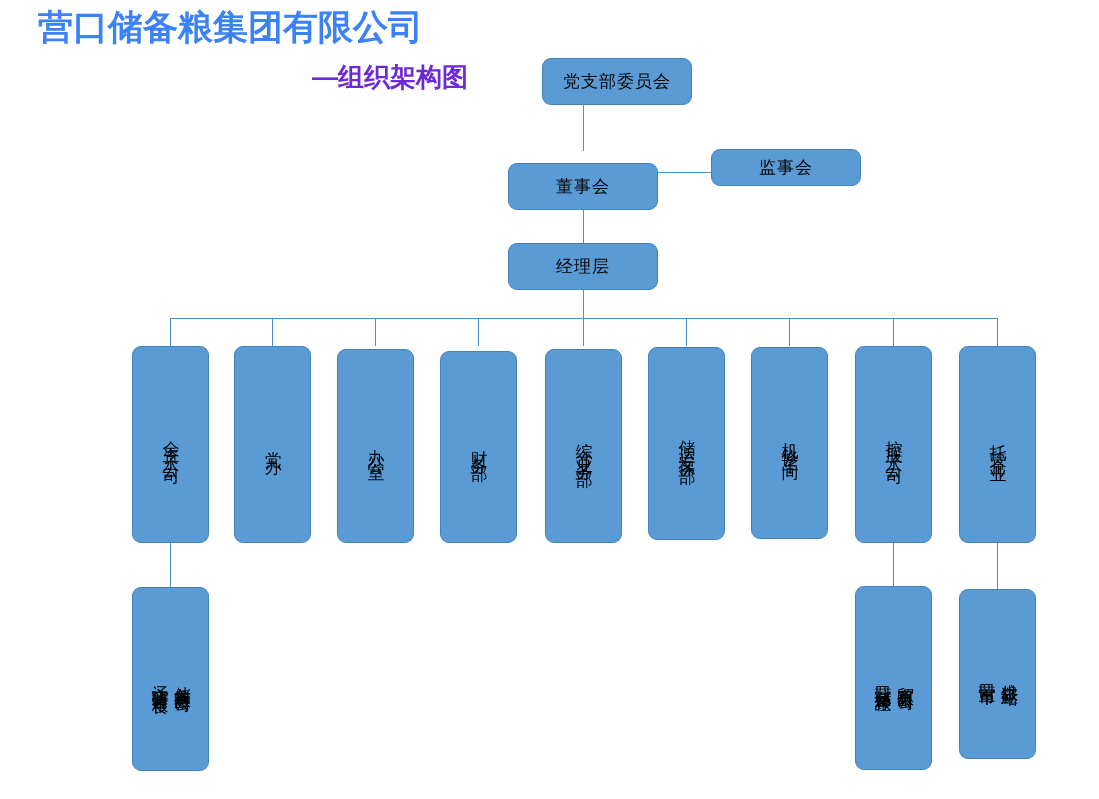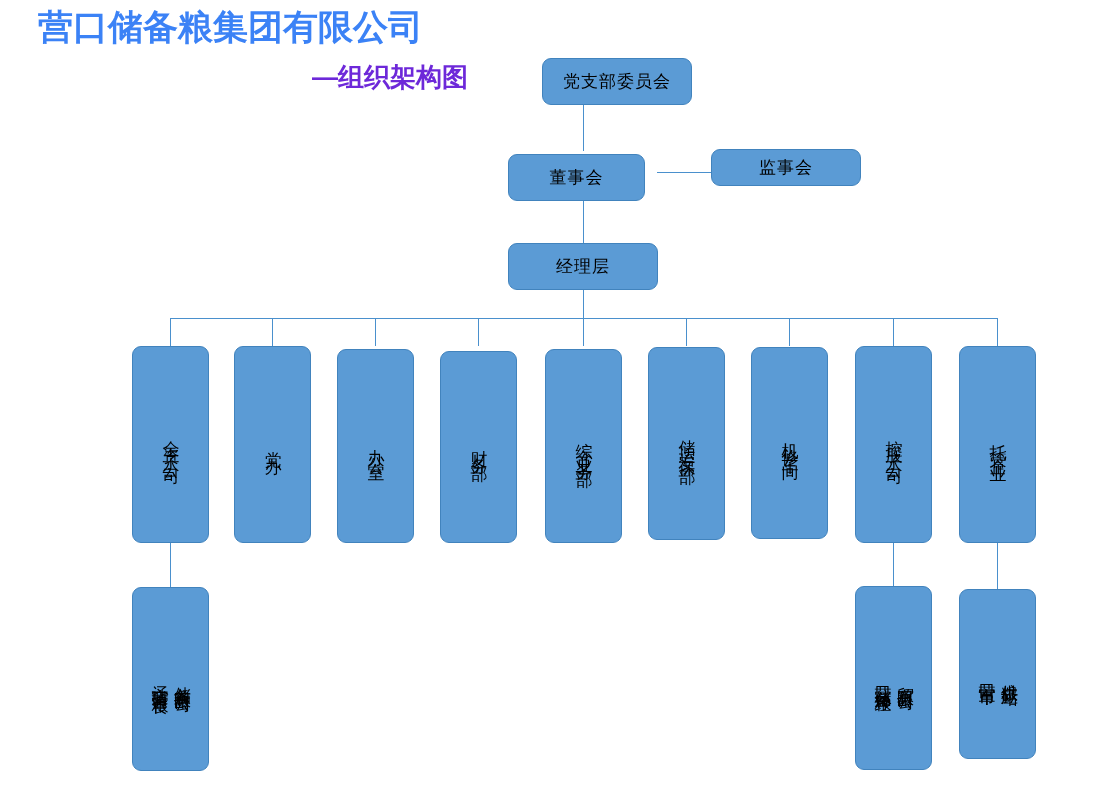--- a/index.html
+++ b/index.html
@@ -119,21 +119,21 @@
   <div class="line v" style="left:997px; top:318px; height:28px;"></div>
 
   <div class="line v" style="left:170px; top:543px; height:44px;"></div>
   <div class="line v" style="left:893px; top:543px; height:43px;"></div>
   <div class="line v" style="left:997px; top:543px; height:46px;"></div>
 
   <div class="node horiz" style="left:508px; top:58px; width:150px; height:47px;margin-left:34px;">
     <span>党支部委员会</span>
   </div>
 
-  <div class="node horiz" style="left:508px; top:154px; width:137px; height:47px;">
+  <div class="node horiz" style="left:508px; top:163px; width:150px; height:47px;">
     <span>董事会</span>
   </div>
 
   <div class="node horiz" style="left:711px; top:149px; width:150px; height:37px;">
     <span>监事会</span>
   </div>
 
   <div class="node horiz" style="left:508px; top:243px; width:150px; height:47px;align-items:center;">
     <span>经理层</span>
   </div>

